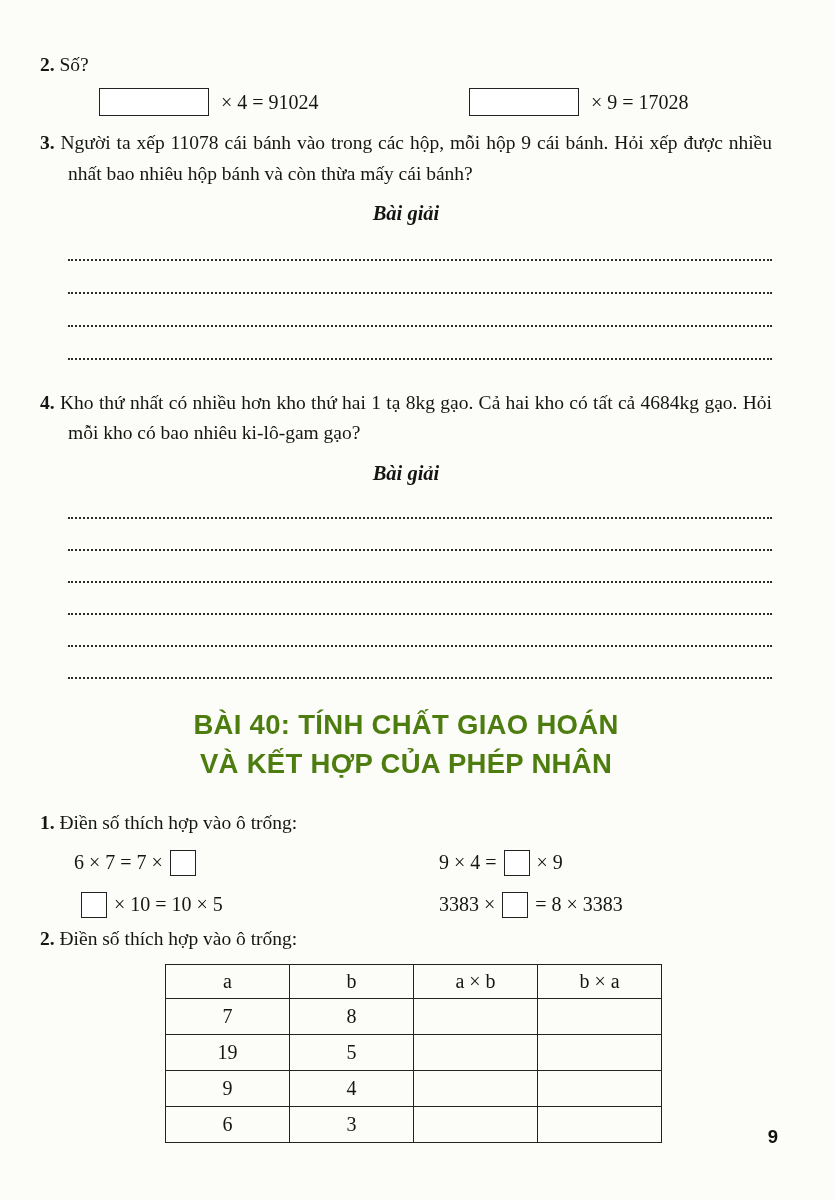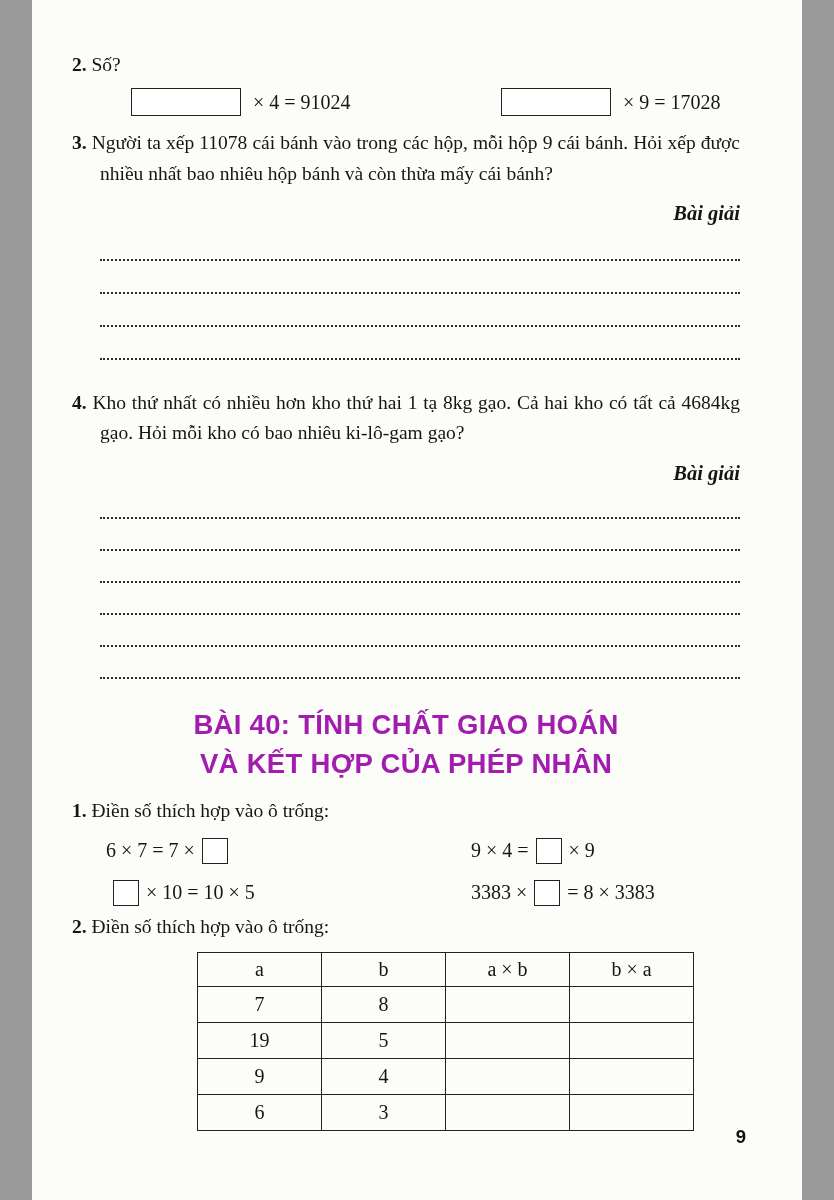--- a/index.html
+++ b/index.html
@@ -1,18 +1,18 @@
 <!DOCTYPE html>
 <html><head>
 <meta charset="utf-8">
 <style>
   * { box-sizing: border-box; }
   html, body { margin: 0; padding: 0; background: #9a9a9a; }
   .page {
-    width: 770px; height: 1200px;
+    width: 834px; height: 1200px;
     margin: 0 auto;
     background: #fcfcf8;
     position: relative;
     overflow: hidden;
     padding: 50px 62px 0 40px;
     font-family: "Liberation Serif", serif;
     font-size: 19.5px;
     color: #151515;
   }
   .para {
@@ -24,37 +24,37 @@
   }
   .ex-num { font-weight: bold; }
   .title-line { margin: 0 0 4px 0; }
 
   .top-eq-row { display: flex; align-items: center; margin: 8px 0 12px 25px; }
   .eq-group { display: flex; align-items: center; padding-left: 34px; }
   .eq-group.first { width: 370px; }
   .big-box { width: 110px; height: 28px; border: 1.6px solid #222; background: #fff; flex: 0 0 auto; }
   .eq-text { margin-left: 12px; font-size: 20px; white-space: nowrap; }
 
-  .solution { text-align: right; font-weight: bold; font-style: italic; font-size: 20.5px; margin: 10px 0 0 0; line-height: 1.4; }
+  .solution { text-align: center; font-weight: bold; font-style: italic; font-size: 20.5px; margin: 10px 0 0 0; line-height: 1.4; }
 
   .dotted-area { margin-left: 28px; margin-bottom: 2px; }
   .dotted-line { height: 33px; border-bottom: 2.2px dotted #2c2c2c; }
   .dotted-area.six .dotted-line { height: 32px; }
 
   .ex4-para { margin-top: 28px; }
 
   .lesson-title {
     font-family: "Liberation Sans", sans-serif;
     font-weight: 700;
     font-size: 27.5px;
     text-align: center;
     line-height: 1.42;
     letter-spacing: 0.3px;
-    color: #a21caf;
-    margin: 26px 0 12px 0;
+    color: #4d7c0f;
+    margin: 26px 0 24px 0;
   }
 
   .instr { margin-top: 6px; }
 
   .eq-grid {
     margin: 12px 0 6px 28px;
     display: grid;
     grid-template-columns: 365px 1fr;
     row-gap: 16px;
     align-items: center;

